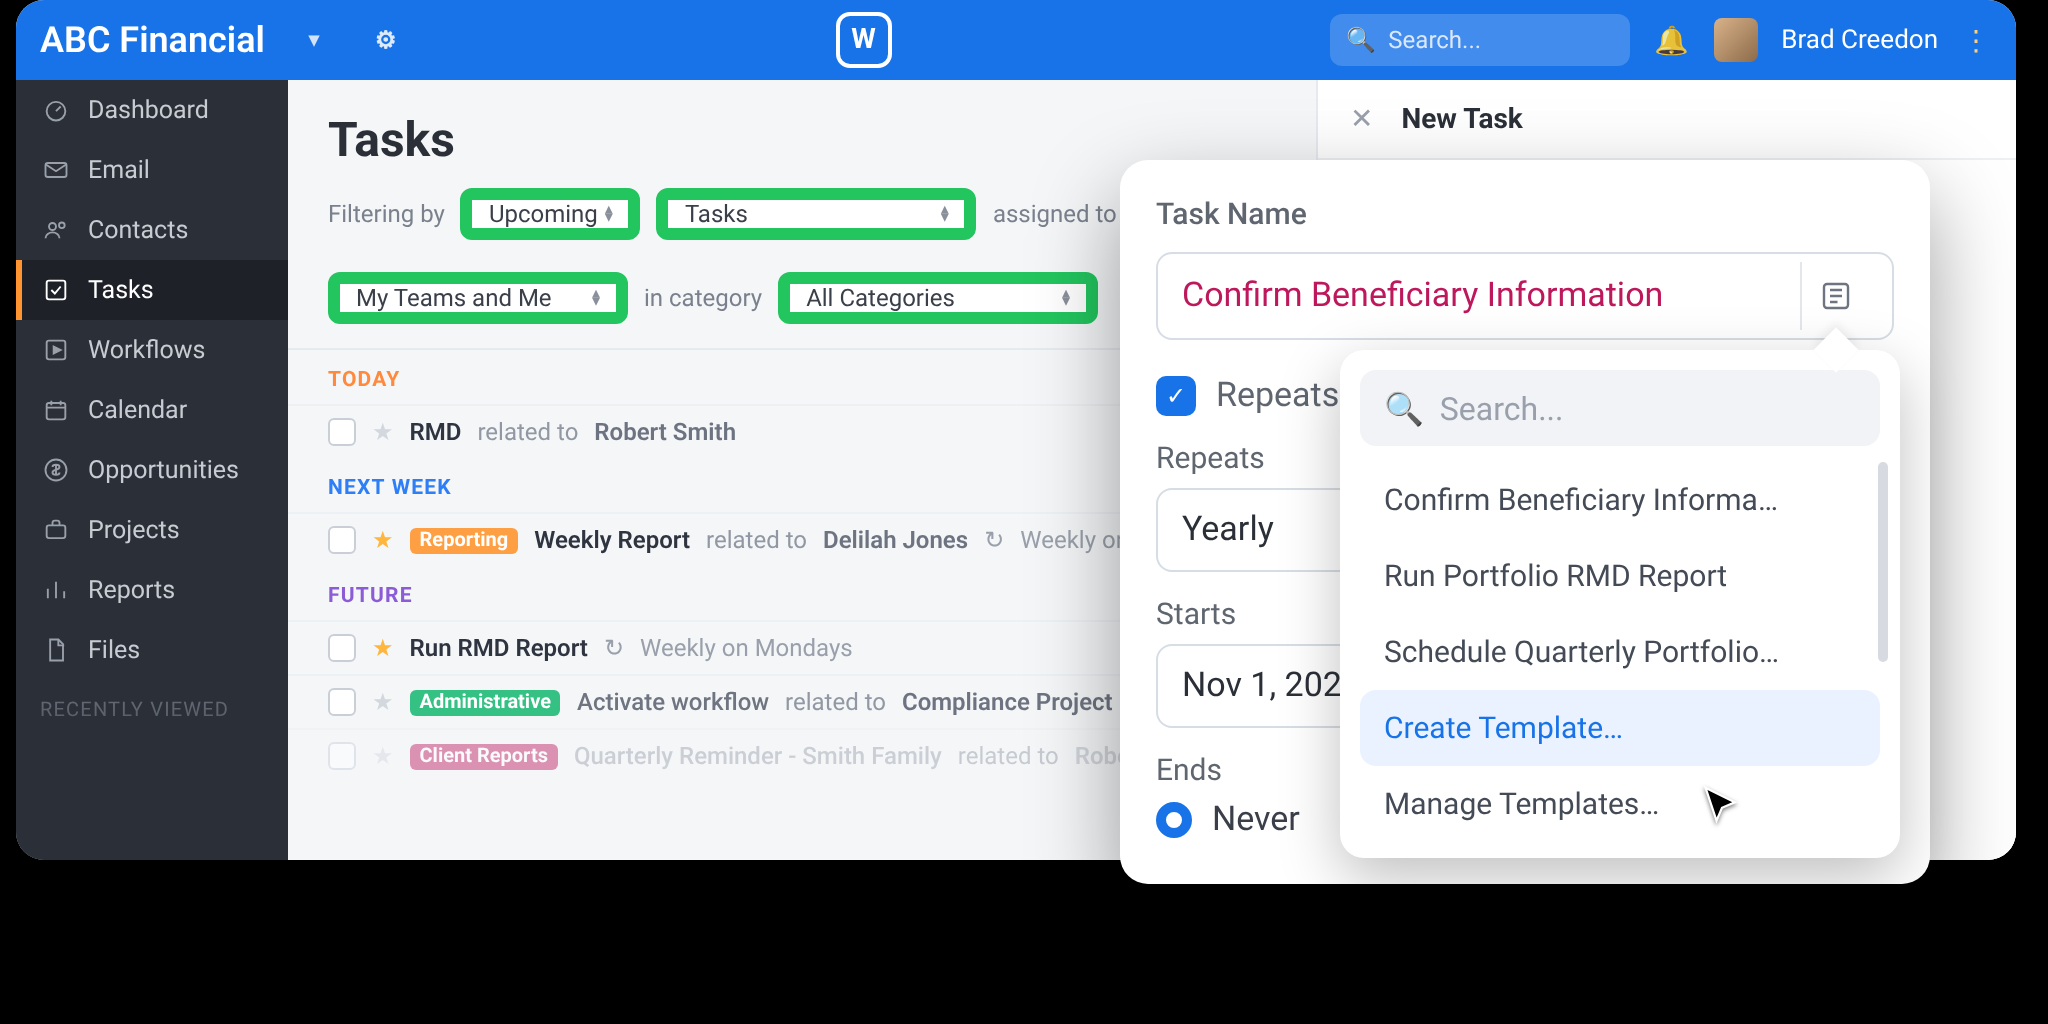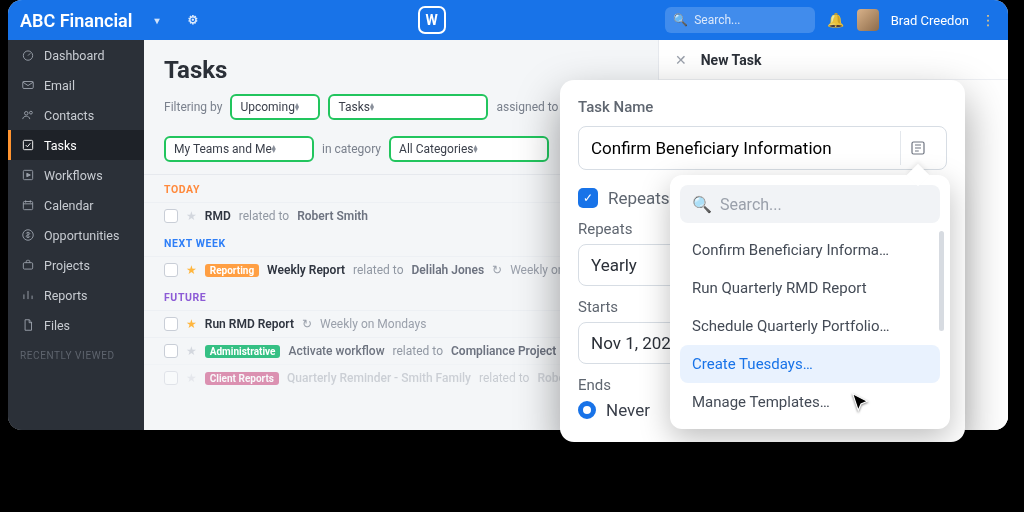--- a/index.html
+++ b/index.html
@@ -39,21 +39,21 @@
   .main { flex:1; background:#f4f6f8; position:relative; overflow:hidden; }
   .main-head { display:flex; align-items:center; padding:16px 20px 10px; gap:8px; }
   .page-title { font-size:24px; font-weight:700; color:#2b3038; }
   .spacer { flex:1; }
   .btn { border:1px solid #d7dde4; background:#fff; border-radius:6px; font-size:12px; padding:5px 10px; color:#4a5160; cursor:pointer; display:flex; align-items:center; gap:4px; }
   .btn-green { background:#33b26a; border-color:#33b26a; color:#fff; font-weight:600; }
   .btn-green .plus { font-weight:700; }
 
   
   .filters { padding:0 20px 12px; font-size:12px; color:#7a818d; display:flex; flex-wrap:wrap; align-items:center; gap:8px; }
-  .sel { background:#fff; border:2px solid #22c55e; border-radius:6px; height:26px; padding:0 8px; display:flex; align-items:center; justify-content:flex-start; color:#3a3f4a; min-width:90px; font-size:12px; cursor:pointer; }
+  .sel { background:#fff; border:6px solid #22c55e; border-radius:6px; height:26px; padding:0 8px; display:flex; align-items:center; justify-content:space-between; color:#3a3f4a; min-width:90px; font-size:12px; cursor:pointer; }
   .sel .dd { font-size:8px; color:#8a909b; display:flex; flex-direction:column; line-height:4px; }
   .filters .lbl { color:#7a818d; }
 
   
   .list { border-top:1px solid #e6e9ee; }
   .section-h { font-size:10.5px; letter-spacing:.6px; font-weight:700; padding:8px 20px 6px; }
   .today { color:#ff8a3d; }
   .next  { color:#2d7ef7; }
   .future{ color:#8c5bd6; }
   .row { display:flex; align-items:center; gap:8px; padding:6px 20px; border-top:1px solid #edf0f4; font-size:12px; color:#6e7480; position:relative; }
@@ -74,21 +74,21 @@
 
   
   .panel { position:absolute; top:40px; right:0; width:350px; bottom:0; background:#fff; border-left:1px solid #e6e9ee; }
   .panel-head { height:40px; display:flex; align-items:center; padding:0 16px; gap:14px; border-bottom:1px solid #eef0f4; }
   .panel-head .close { color:#9aa0ab; font-size:14px; cursor:pointer; }
   .panel-head .title { font-weight:700; color:#2b3038; font-size:14px; }
 
   
   .card { position:absolute; left:560px; top:80px; width:405px; background:#fff; border-radius:14px; box-shadow:0 18px 44px rgba(0,0,0,.38); padding:18px 18px 22px; z-index:20; }
   .card h4 { font-size:15px; color:#5f6670; font-weight:500; margin-bottom:10px; }
-  .input-wrap { border:1px solid #d7dde4; border-radius:8px; height:44px; display:flex; align-items:center; padding:0 12px; font-size:17px; color:#000000; }
+  .input-wrap { border:1px solid #d7dde4; border-radius:8px; height:44px; display:flex; align-items:center; padding:0 12px; font-size:17px; color:#be185d; }
   .input-wrap .tmpl-ic { margin-left:auto; width:34px; height:34px; border-left:1px solid #e3e7ec; display:flex; align-items:center; justify-content:center; color:#7a818d; cursor:pointer; }
   .chkline { display:flex; align-items:center; gap:10px; margin:18px 0 8px; font-size:17px; color:#5f6670; }
   .chkline .box { width:20px; height:20px; border-radius:5px; background:#1873e8; display:flex; align-items:center; justify-content:center; color:#fff; font-size:12px; }
   .field { margin-top:12px; }
   .field .fl { font-size:15px; color:#5f6670; margin-bottom:6px; }
   .sel-lg { border:1px solid #d7dde4; border-radius:8px; height:42px; display:flex; align-items:center; padding:0 12px; font-size:17px; color:#2b3038; cursor:pointer; }
   .radio-row { display:flex; align-items:center; gap:10px; font-size:17px; color:#3a3f4a; }
   .radio { width:18px; height:18px; border-radius:50%; border:5px solid #1873e8; background:#fff; }
 
   
@@ -369,23 +369,23 @@
   </div>
 </div>
 
 <div class="dd-pop">
   <div class="dd-search">
     <span>🔍</span>
     <span placeholder="Search...">Search...</span>
   </div>
   <div class="dd-list">
     <div class="dd-item">Confirm Beneficiary Informa…</div>
-    <div class="dd-item">Run Quarterly RMD Report</div>
+    <div class="dd-item">Run Portfolio RMD Report</div>
     <div class="dd-item">Schedule Quarterly Portfolio…</div>
-    <div class="dd-item cta">Create Tuesdays…</div>
+    <div class="dd-item cta">Create Template…</div>
     <div class="dd-item">Manage Templates…</div>
     <div class="dd-scroll"></div>
   </div>
 </div>
 
 <div class="cursor">
   <svg viewBox="0 0 24 24">
       <path d="M3 2l6 18 3-7 7-3z" fill="#000" stroke="#fff" stroke-width="1.2"></path>
     </svg>
 </div>

